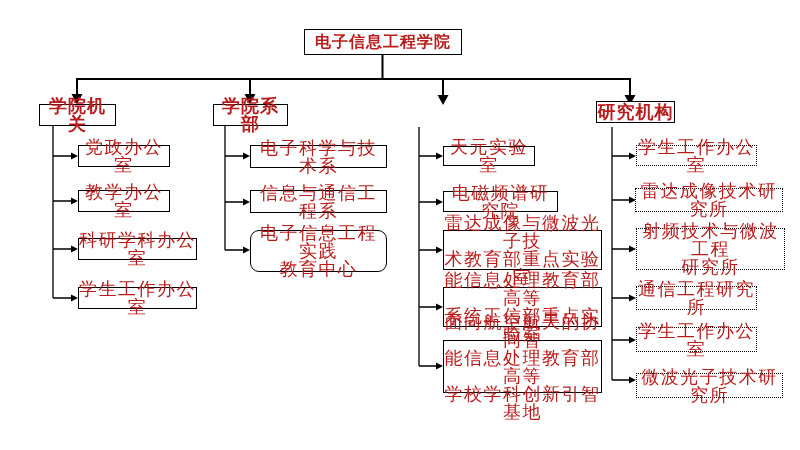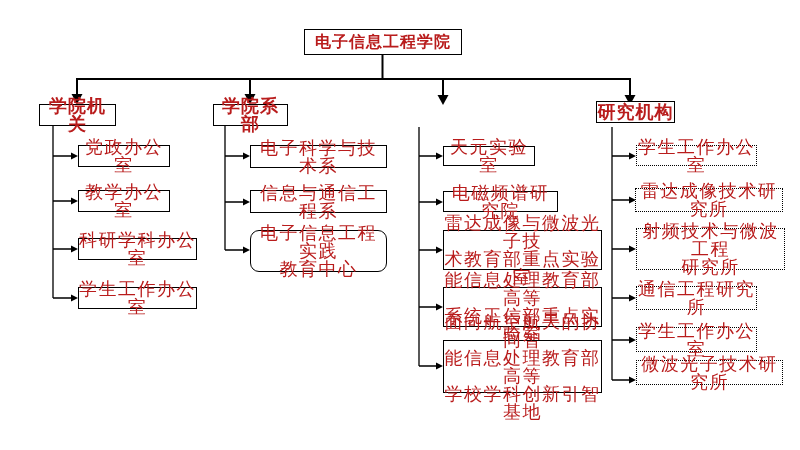--- a/index.html
+++ b/index.html
@@ -131,15 +131,15 @@
   <div class="box child" style="left:443px;top:340px;width:159px;height:53px;">面向航空航天的协同智
 能信息处理教育部高等
 学校学科创新引智基地</div>
 
   <div class="box child dotted" style="left:636px;top:145px;width:121px;height:21px;">学生工作办公室</div>
   <div class="box child dotted" style="left:635px;top:188px;width:148px;height:24px;">雷达成像技术研究所</div>
   <div class="box child dotted" style="left:636px;top:228px;width:149px;height:42px;">射频技术与微波工程
 研究所</div>
   <div class="box child dotted" style="left:636px;top:286px;width:121px;height:24px;">通信工程研究所</div>
   <div class="box child dotted" style="left:636px;top:327px;width:121px;height:25px;">学生工作办公室</div>
-  <div class="box child dotted" style="left:636px;top:360px;width:147px;height:25px;text-align:center;">微波光子技术研究所</div>
+  <div class="box child dotted" style="left:636px;top:373px;width:147px;height:25px;text-align:center;">微波光子技术研究所</div>
 
 </div>
 
 </body></html>

